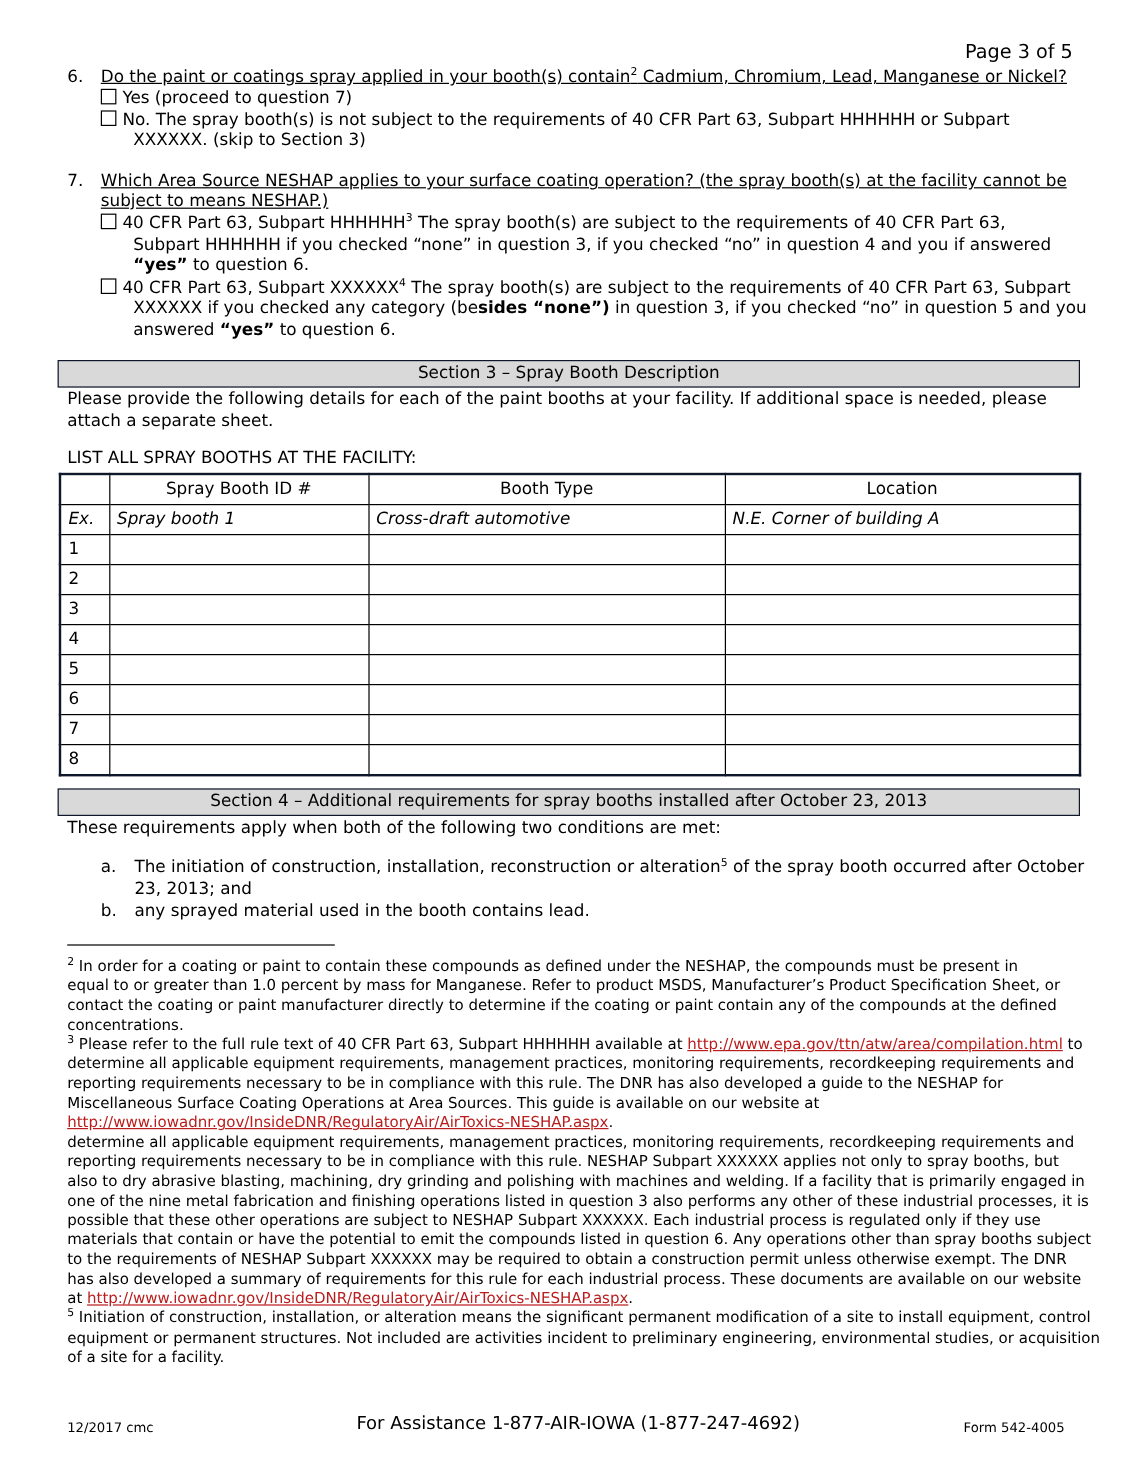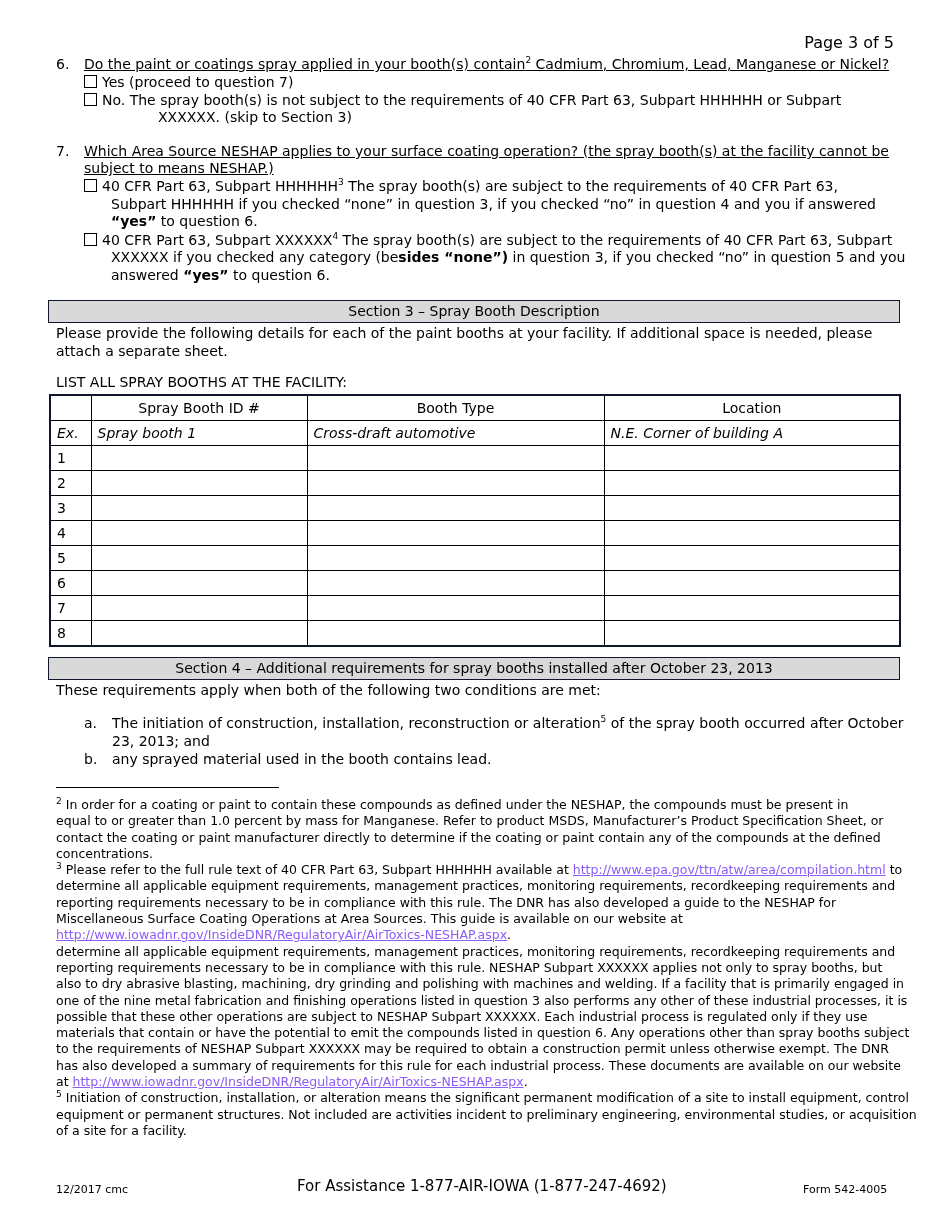--- a/index.html
+++ b/index.html
@@ -15,21 +15,21 @@
         vertical-align: -1px; margin-right: 5px; }
   sup { font-size: 9px; line-height: 0; }
   .section-bar { left: 48px; width: 852px; height: 23px; background: #d9d9d9; border: 1px solid #0f172a;
                  box-sizing: border-box; text-align: center; font-size: 14px; line-height: 21px; }
   table.booths { position: absolute; left: 49px; top: 394px; width: 852px; border-collapse: collapse;
                  border: 2px solid #0f172a; font-size: 14px; }
   table.booths td, table.booths th { border: 1px solid #000; height: 24px; padding: 0 6px; font-weight: normal; }
   table.booths th { text-align: center; }
   table.booths td.ex { font-style: italic; }
   .fn { left: 56px; width: 845px; font-size: 12.5px; line-height: 16.3px; }
-  .fn a { color: #8b5cf6; text-decoration: underline; }
+  .fn a { color: #b91c1c; text-decoration: underline; }
   .rule { left: 56px; top: 787px; width: 223px; height: 1px; background: #000; }
   .footer-left { left: 56px; top: 1183px; font-size: 11px; }
   .footer-center { left: 297px; top: 1177px; font-size: 15px; }
   .footer-right { left: 803px; top: 1183px; font-size: 11px; }
   b { font-weight: bold; }
 </style>
 </head>
 <body>
 
 <div class="abs page-num">Page 3 of 5</div>
@@ -37,21 +37,21 @@
 <div class="abs q" style="top:56px;">
   <span class="num">6.</span>
   <span class="qtext"><span>Do the paint or coatings spray applied in your booth(s) contain</span><sup>2</sup><span> Cadmium, Chromium, Lead, Manganese or Nickel?</span></span>
 </div>
 <div class="abs t14" style="left:84px; top:74px;">
   <span class="cb"></span><span>Yes (proceed to question 7)</span>
 </div>
 <div class="abs t14" style="left:84px; top:92px; width:820px;">
   <span class="cb"></span><span>No. The spray booth(s) is not subject to the requirements of 40 CFR Part 63, Subpart HHHHHH or Subpart</span>
 </div>
-<div class="abs t14" style="left:111px; top:109px;margin-left:47px;">XXXXXX. (skip to Section 3)</div>
+<div class="abs t14" style="left:111px; top:109px;">XXXXXX. (skip to Section 3)</div>
 
 <div class="abs q" style="top:143px;">
   <span class="num">7.</span>
   <span class="qtext">Which Area Source NESHAP applies to your surface coating operation? (the spray booth(s) at the facility cannot be</span>
 </div>
 <div class="abs t14" style="left:84px; top:160px; text-decoration:underline;">subject to means NESHAP.)</div>
 
 <div class="abs t14" style="left:84px; top:178px; white-space:nowrap;">
   <span class="cb"></span><span>40 CFR Part 63, Subpart HHHHHH</span><sup>3</sup><span> The spray booth(s) are subject to the requirements of 40 CFR Part 63,</span>
 </div>

